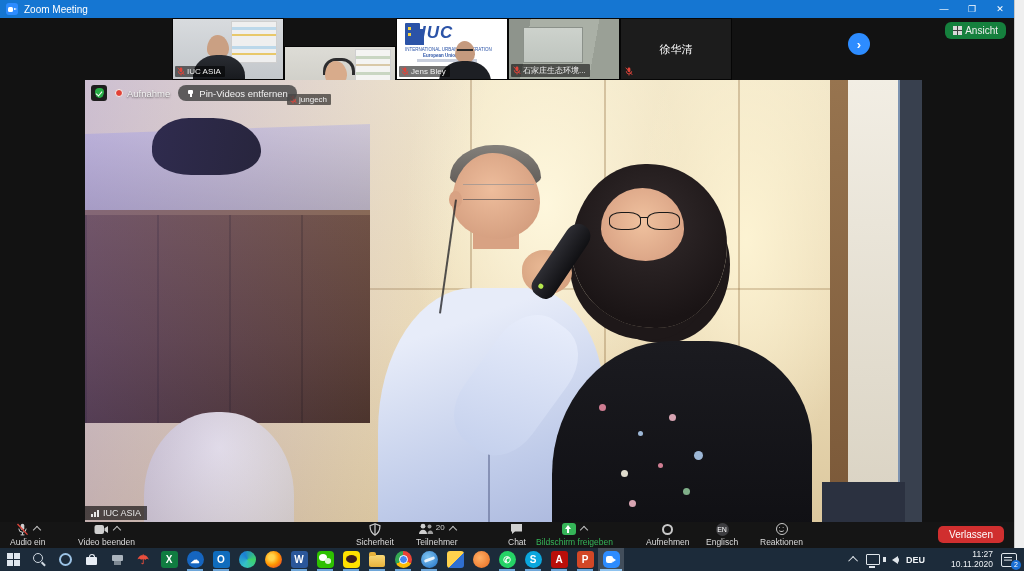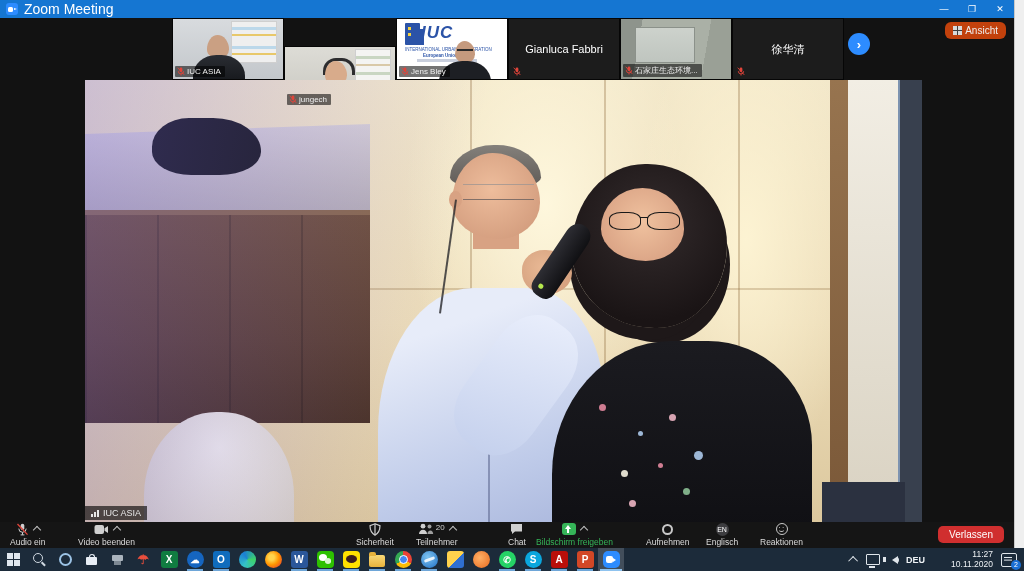--- a/index.html
+++ b/index.html
@@ -3,28 +3,28 @@
 <meta charset="utf-8">
 <style>
   html,body{margin:0;padding:0;width:1024px;height:571px;overflow:hidden;background:#000;
     font-family:"Liberation Sans",sans-serif;-webkit-font-smoothing:antialiased;}
   
   #titlebar{position:absolute;left:0;top:0;width:1014px;height:18px;background:#1576d2;
     display:flex;align-items:center;gap:6px;padding-left:6px;box-sizing:border-box;}
   #titlebar .appico{width:12px;height:12px;border-radius:3px;background:#2d8cff;position:relative;flex:0 0 auto;}
   #titlebar .appico::before{content:"";position:absolute;left:2px;top:3.5px;width:5px;height:5px;border-radius:1.5px;background:#fff;}
   #titlebar .appico::after{content:"";position:absolute;left:7.5px;top:4.5px;border-left:3px solid #fff;border-top:1.5px solid transparent;border-bottom:1.5px solid transparent;}
-  #titlebar .t{color:#fff;font-size:14px;}
+  #titlebar .t{color:#fff;font-size:10px;}
   #titlebar .winctl{margin-left:auto;display:flex;height:100%;}
   #titlebar .winctl span{color:#fff;font-size:9px;width:28px;display:flex;align-items:center;justify-content:center;}
   
   #rightstrip{position:absolute;left:1014px;top:0;width:10px;height:548px;background:#efefef;border-left:1px solid #c9c9c9;box-sizing:border-box;}
   
   #meeting{position:absolute;left:0;top:18px;width:1014px;height:530px;background:#121212;}
-  #ansicht{position:absolute;right:8px;top:4px;background:#c2410c;color:#eee;font-size:10px;
+  #ansicht{position:absolute;right:8px;top:4px;background:#15803d;color:#eee;font-size:10px;
     border-radius:6px;padding:3px 8px;display:flex;align-items:center;gap:3px;}
   #ansicht .grid{width:9px;height:9px;background:
      linear-gradient(90deg,transparent 42%,#3e3e3e 42% 58%,transparent 58%),
      linear-gradient(0deg,transparent 42%,#3e3e3e 42% 58%,transparent 58%),#d9d9d9;}
   
   #strip{position:absolute;left:172px;top:0;height:62px;display:flex;}
   .tile{width:112px;height:62px;position:relative;background:#1c1c1c;border:1px solid #060606;box-sizing:border-box;overflow:hidden;}
   .vlabel{position:absolute;left:2px;bottom:2px;background:rgba(0,0,0,.55);color:#f0f0f0;
     font-size:8px;padding:1px 4px 1px 2px;display:flex;align-items:center;gap:2px;border-radius:1px;max-width:104px;white-space:nowrap;z-index:5;}
   .micmute{flex:0 0 auto;}
@@ -240,28 +240,20 @@
       <div class="p-body"></div>
       <div class="vlabel">
         <svg class="micmute" width="8" height="9" viewBox="0 0 8 9">
             <rect x="2.6" y="0.5" width="2.8" height="4.6" rx="1.4" fill="#e0443a"></rect>
             <path d="M1.3 4.2a2.7 2.7 0 0 0 5.4 0M4 6.9v1.6" stroke="#e0443a" stroke-width="0.9" fill="none"></path>
             <line x1="0.7" y1="0.7" x2="7.3" y2="7.9" stroke="#e0443a" stroke-width="0.9"></line>
           </svg>
         <span>Jens Bley</span>
       </div>
     </div>
-    <div class="tile">
-      <div class="namecenter">Gianluca Fabbri</div>
-      <svg class="micbl" width="8" height="9" viewBox="0 0 8 9">
-          <rect x="2.6" y="0.5" width="2.8" height="4.6" rx="1.4" fill="#e0443a"></rect>
-          <path d="M1.3 4.2a2.7 2.7 0 0 0 5.4 0M4 6.9v1.6" stroke="#e0443a" stroke-width="0.9" fill="none"></path>
-          <line x1="0.7" y1="0.7" x2="7.3" y2="7.9" stroke="#e0443a" stroke-width="0.9"></line>
-        </svg>
-    </div>
     <div class="tile sc-room">
       <div class="board"></div>
       <div class="vlabel">
         <svg class="micmute" width="8" height="9" viewBox="0 0 8 9">
             <rect x="2.6" y="0.5" width="2.8" height="4.6" rx="1.4" fill="#e0443a"></rect>
             <path d="M1.3 4.2a2.7 2.7 0 0 0 5.4 0M4 6.9v1.6" stroke="#e0443a" stroke-width="0.9" fill="none"></path>
             <line x1="0.7" y1="0.7" x2="7.3" y2="7.9" stroke="#e0443a" stroke-width="0.9"></line>
           </svg>
         <span>石家庄生态环境...</span>
       </div>
@@ -307,20 +299,33 @@
     <div class="woman-hair"></div>
     <div class="woman-face"></div>
     <div class="woman-glasses"></div>
     <div class="woman-glasses rg"></div>
     <div class="woman-bridge"></div>
     <div class="woman-top"></div>
     <div class="man-arm"></div>
     <div class="man-hand"></div>
     <div class="mic"></div>
 
+    <div class="ovtl">
+      <span class="shieldchip">
+          <span class="sh"></span>
+        </span>
+      <span class="recwrap">
+        <span class="recdot"></span>
+        <span>Aufnahme</span>
+      </span>
+      <span class="pinpill">
+        <span class="pinglyph"></span>
+        <span>Pin-Videos entfernen</span>
+      </span>
+    </div>
     <div class="ovbl">
       <span class="sigbars">
           <i></i>
           <i></i>
           <i></i>
         </span>
       <span>IUC ASIA</span>
     </div>
   </div>
 

